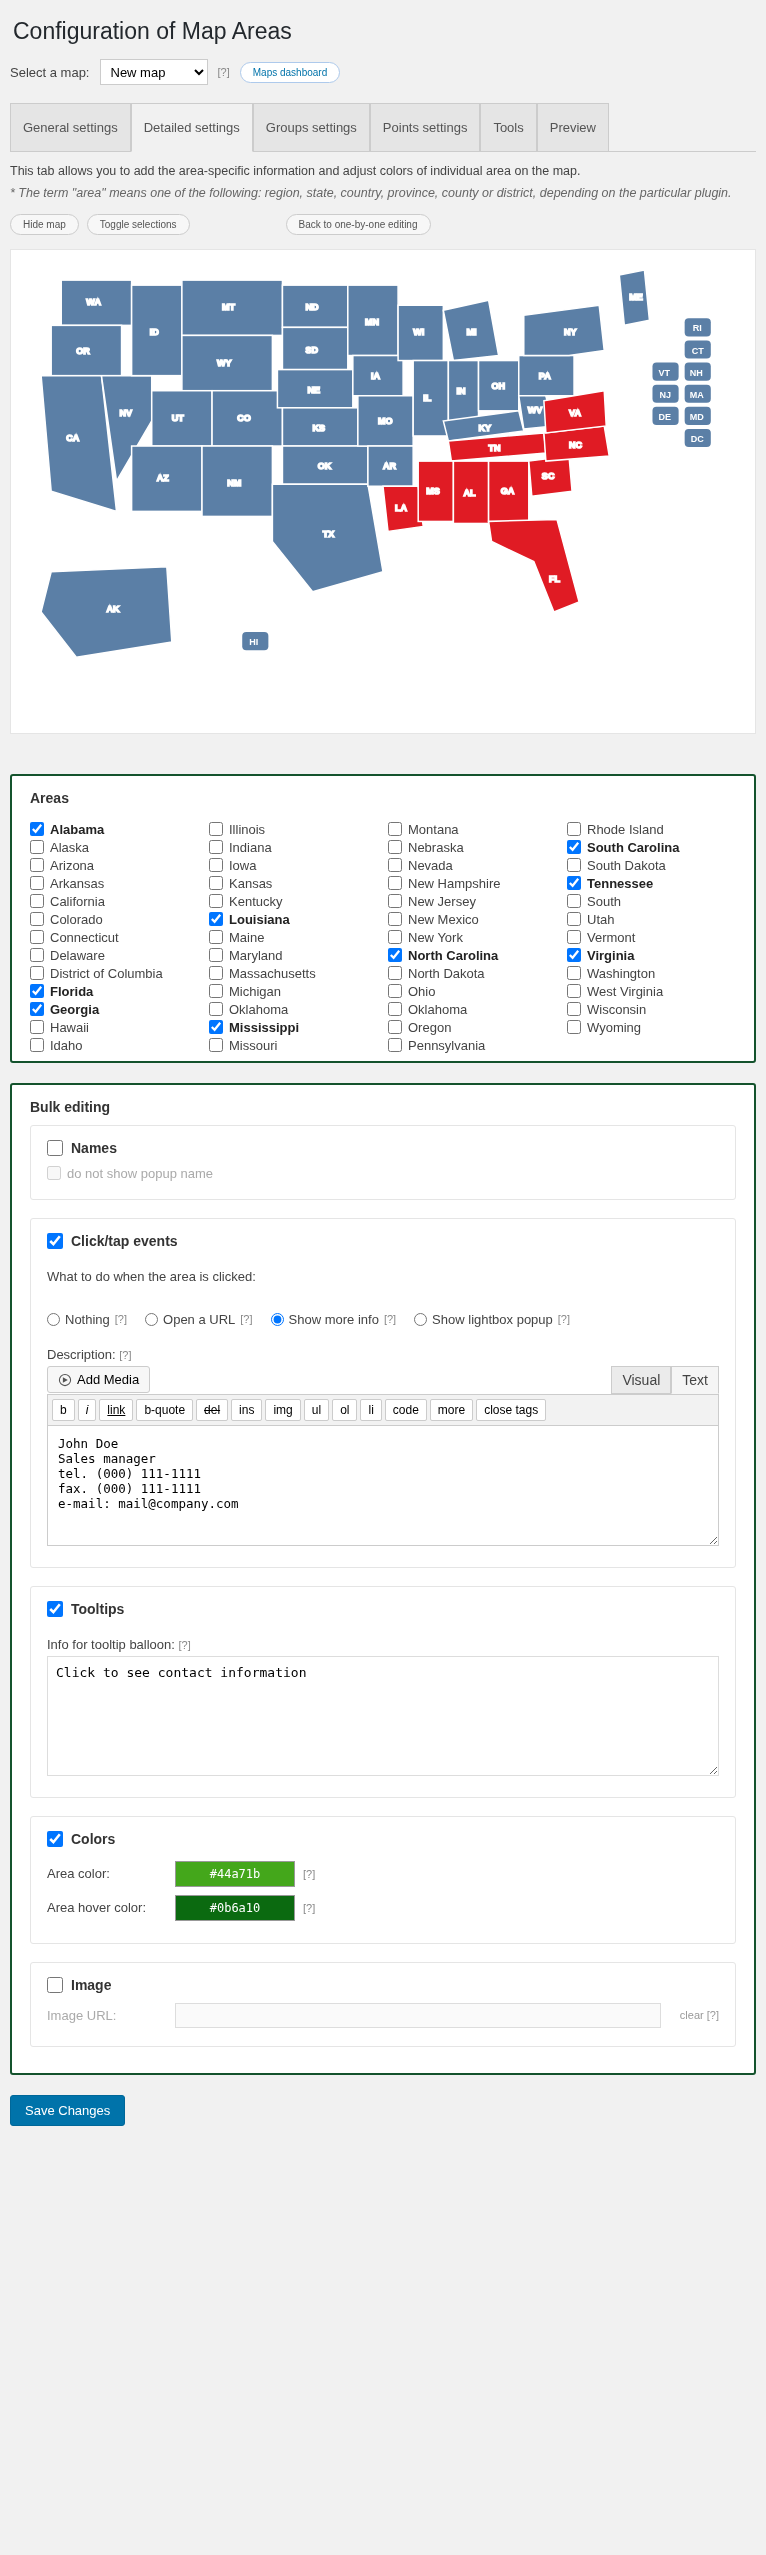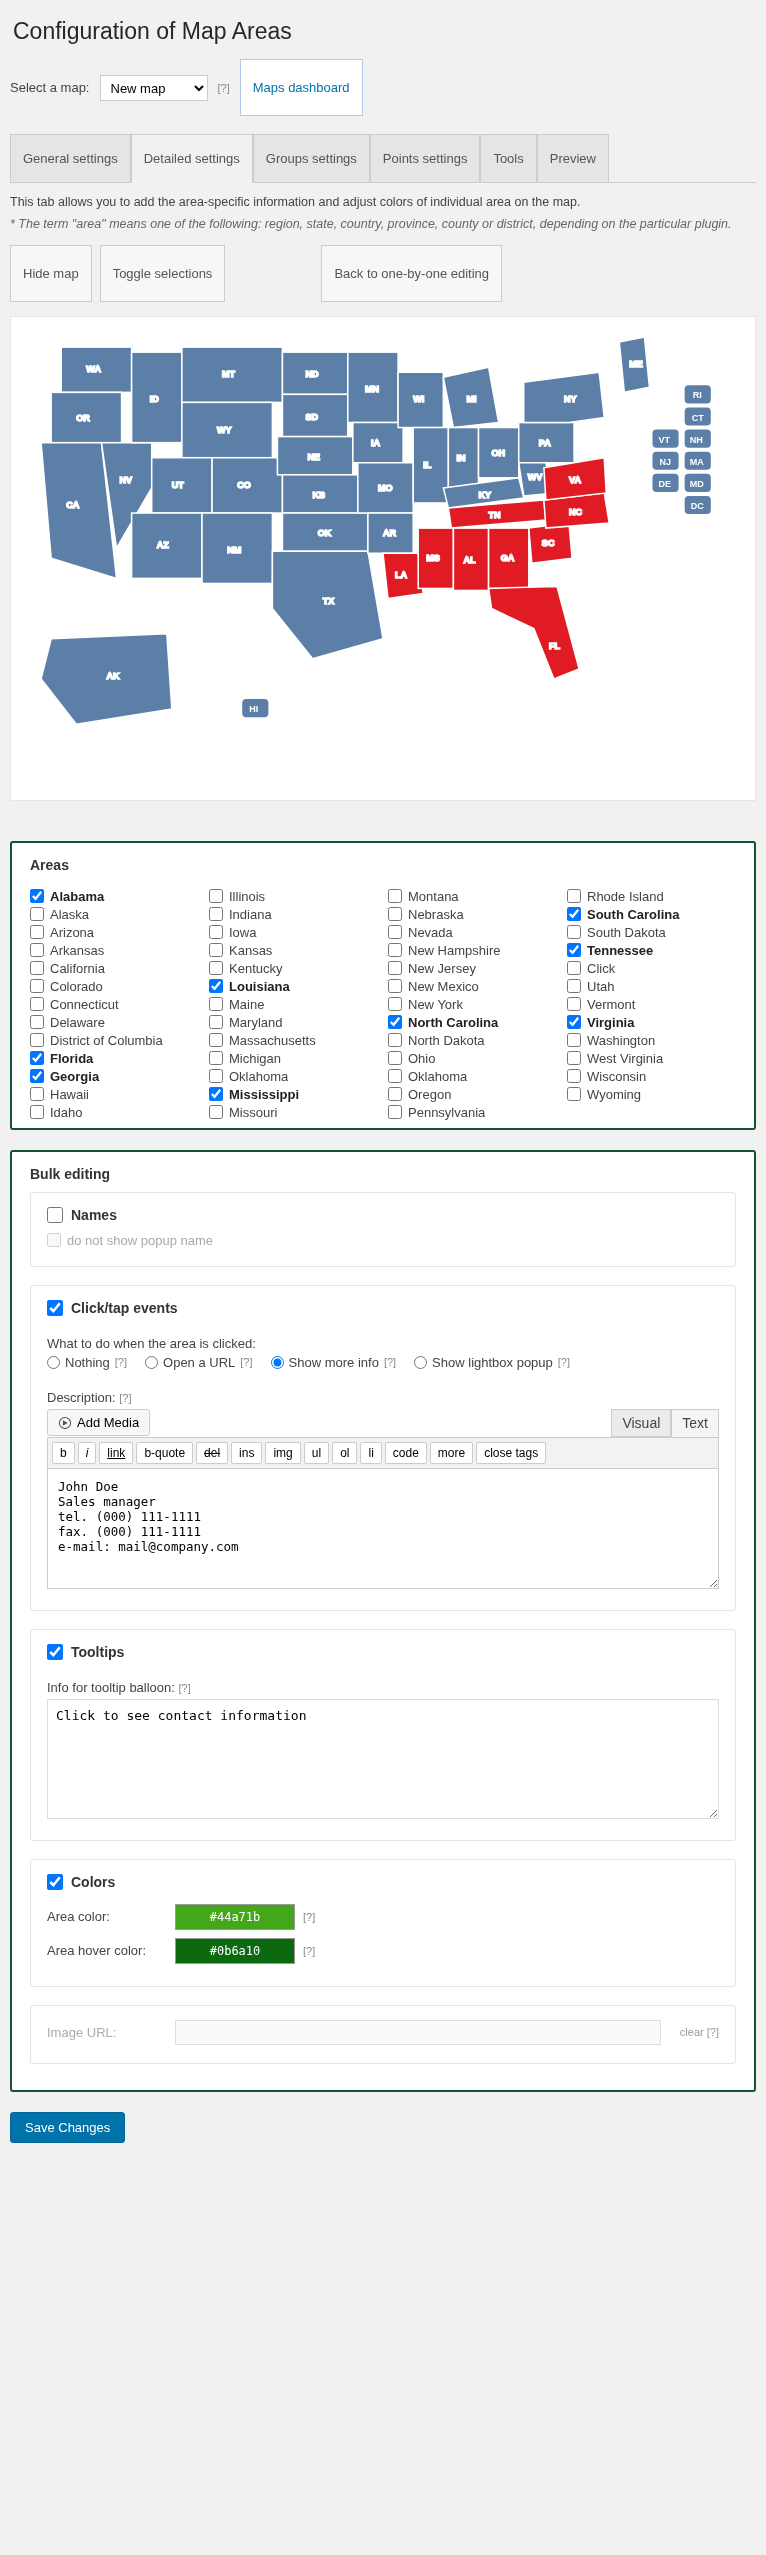--- a/index.html
+++ b/index.html
@@ -2,42 +2,42 @@
 <html><head>
 <meta charset="utf-8">
 <style>
   * { box-sizing: border-box; margin: 0; padding: 0; }
   body { font-family: -apple-system, BlinkMacSystemFont, "Segoe UI", Arial, sans-serif; font-size: 13px; color: #444; background: #f1f1f1; padding: 0 10px 60px; width: 766px; }
   h1 { font-size: 23px; font-weight: 400; color: #23282d; padding: 18px 0 10px 3px; }
   .topbar { display: flex; align-items: center; gap: 10px; padding: 4px 0 18px; }
   .topbar label { font-size: 13px; }
   select { border: 1px solid #ccc; padding: 4px 6px; font-size: 13px; background: #fff; width: 108px; height: 26px; }
   .help { color: #888; font-size: 11px; cursor: pointer; }
-  .btn { border: 1px solid #ccc; background: #f7f7f7; padding: 20px 12px; font-size: 13px; border-radius: 0; cursor: pointer; color: #555; }
+  .btn { border: 1px solid #ccc; background: #f7f7f7; padding: 4px 12px; font-size: 10px; border-radius: 12px; cursor: pointer; color: #555; }
   .btn-link { border: 1px solid #aecaec; color: #0073aa; background: #fff; }
   .tabs { display: flex; gap: 0; border-bottom: 1px solid #ccc; margin-bottom: 10px; }
   .tab { padding: 16px 12px; border: 1px solid #ccc; background: #e5e5e5; color: #555; font-size: 13px; cursor: pointer; margin-bottom: -1px; }
   .tab.active { background: #f1f1f1; border-bottom-color: #f1f1f1; }
   .intro { font-size: 12.5px; color: #444; padding: 2px 0 8px; }
   .note { font-style: italic; color: #666; font-size: 12.5px; padding-bottom: 14px; }
   .actionrow { display: flex; gap: 8px; align-items: flex-end; padding-bottom: 14px; }
   .actionrow .spacer { width: 80px; }
   .mapwrap { background: #fff; border: 1px solid #e5e5e5; padding: 10px; margin-bottom: 40px; }
   .mapwrap svg { display: block; width: 100%; height: auto; }
   .panel { background: #fff; border: 2px solid #14532d; border-radius: 3px; margin-bottom: 20px; padding: 14px 18px 8px; }
   .panel > legend, .panel > .legend { font-weight: 600; font-size: 14px; color: #333; padding-bottom: 10px; }
   .areas-grid { display: grid; grid-template-columns: repeat(4, 1fr); gap: 3px 10px; padding-top: 6px; }
   .chk { display: flex; align-items: center; gap: 6px; font-size: 13px; color: #444; }
   .chk input { width: 14px; height: 14px; }
   .chk.sel { font-weight: 600; color: #222; }
   .subpanel { border: 1px solid #e5e5e5; border-radius: 3px; padding: 14px 16px 18px; margin-bottom: 18px; }
   .sp-head { display: flex; align-items: center; gap: 8px; font-weight: 600; font-size: 14px; color: #333; padding-bottom: 10px; }
   .sp-head input { width: 16px; height: 16px; }
   .muted { color: #aaa; }
-  .inline { display: flex; align-items: center; gap: 18px; flex-wrap: wrap; }
+  .inline { display: flex; align-items: center; gap: 18px; flex-wrap: wrap; margin-top: 24px; }
   .radio { display: flex; align-items: center; gap: 5px; font-size: 13px; }
   .fieldlabel { font-size: 13px; color: #444; padding: 10px 0 4px; }
   .media-row { display: flex; align-items: center; padding-bottom: 0; }
   .btn-media { border: 1px solid #ccc; background: #f7f7f7; padding: 5px 10px; font-size: 13px; border-radius: 3px; cursor: pointer; display: flex; align-items: center; gap: 5px; }
   .ed-tabs { margin-left: auto; display: flex; }
   .ed-tab { border: 1px solid #ccc; padding: 5px 10px; font-size: 14px; background: #ebebeb; cursor: pointer; }
   .ed-tab.active { background: #f5f5f5; border-bottom-color: #f5f5f5; }
   .qt-toolbar { border: 1px solid #ccc; background: #f2f2f2; padding: 4px; display: flex; gap: 3px; flex-wrap: wrap; }
   .qt-btn { border: 1px solid #ccc; background: #fff; padding: 3px 7px; font-size: 12px; border-radius: 2px; cursor: pointer; }
   .qt-btn.i { font-style: italic; }
@@ -275,21 +275,21 @@
       <label class="chk">
         <input type="checkbox" style="">
         <span>Kentucky</span>
       </label>
       <label class="chk">
         <input type="checkbox" style="">
         <span>New Jersey</span>
       </label>
       <label class="chk">
         <input type="checkbox" style="">
-        <span>Click</span>
+        <span>South</span>
       </label>
       <label class="chk">
         <input type="checkbox" style="">
         <span>Colorado</span>
       </label>
       <label class="chk sel">
         <input type="checkbox" checked="" style="">
         <span>Louisiana</span>
       </label>
       <label class="chk">
@@ -510,20 +510,24 @@
       <span class="help">[?]</span>
     </div>
     <div class="colors-row">
       <span>Area hover color:</span>
       <div class="swatch" style="background:#0b6a10">#0b6a10</div>
       <span class="help">[?]</span>
     </div>
   </div>
 
   <div class="subpanel">
+    <div class="sp-head">
+      <input type="checkbox" style="">
+      <span>Image</span>
+    </div>
     <div class="img-row muted">
       <span>Image URL:</span>
       <input type="text" disabled="" style="">
       <span class="clear"><span>clear</span> <span>[?]</span></span>
     </div>
   </div>
 
 </div>
 
 <button class="save">Save Changes</button>

